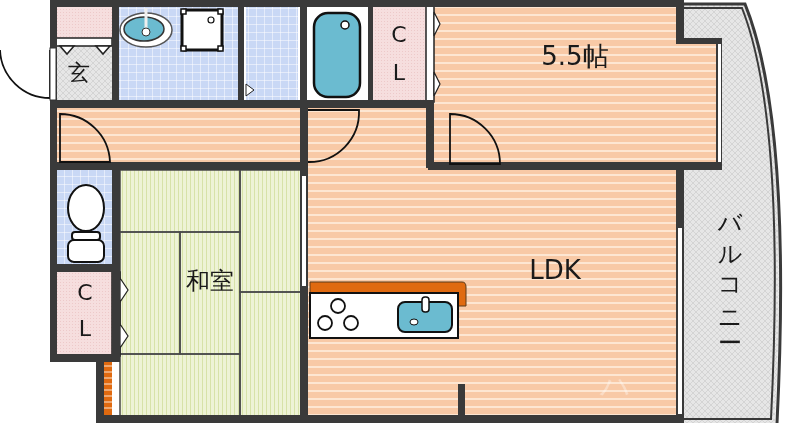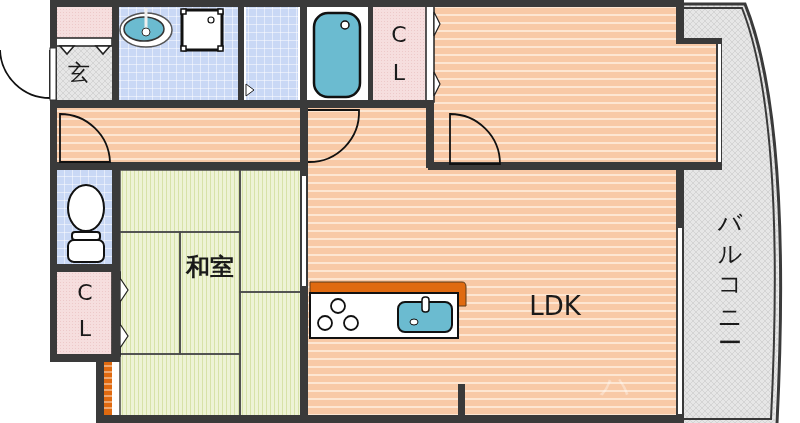--- a/index.html
+++ b/index.html
@@ -182,25 +182,26 @@
 
 <div class="genkan" style="left:68px; top:58px;">玄</div>
 
 <div class="cl" style="left:384px; top:18px;">C</div>
 <div class="cl" style="left:384px; top:56px;">L</div>
 
 <div class="cl" style="left:70px; top:276px;">C</div>
 <div class="cl" style="left:70px; top:312px;">L</div>
 
 <div class="room-label big" style="left:520px; top:42px; width:110px;">
+  <div>5.5帖</div>
 </div>
 
-<div class="room-label mid" style="left:160px; top:254px; width:100px;font-weight:bold;">
+<div class="room-label mid" style="left:160px; top:268px; width:100px;">
   <div>和室</div>
 </div>
 
-<div class="room-label big" style="left:500px; top:256px; width:110px;margin-top:36px;">
+<div class="room-label big" style="left:500px; top:256px; width:110px;">
   <div>LDK</div>
 </div>
 
 <div class="balcony" style="left:714px; top:196px;">バルコニー</div>
 
 <div class="watermark" style="left:600px; top:366px;">ハ</div>
 
 </body></html>

